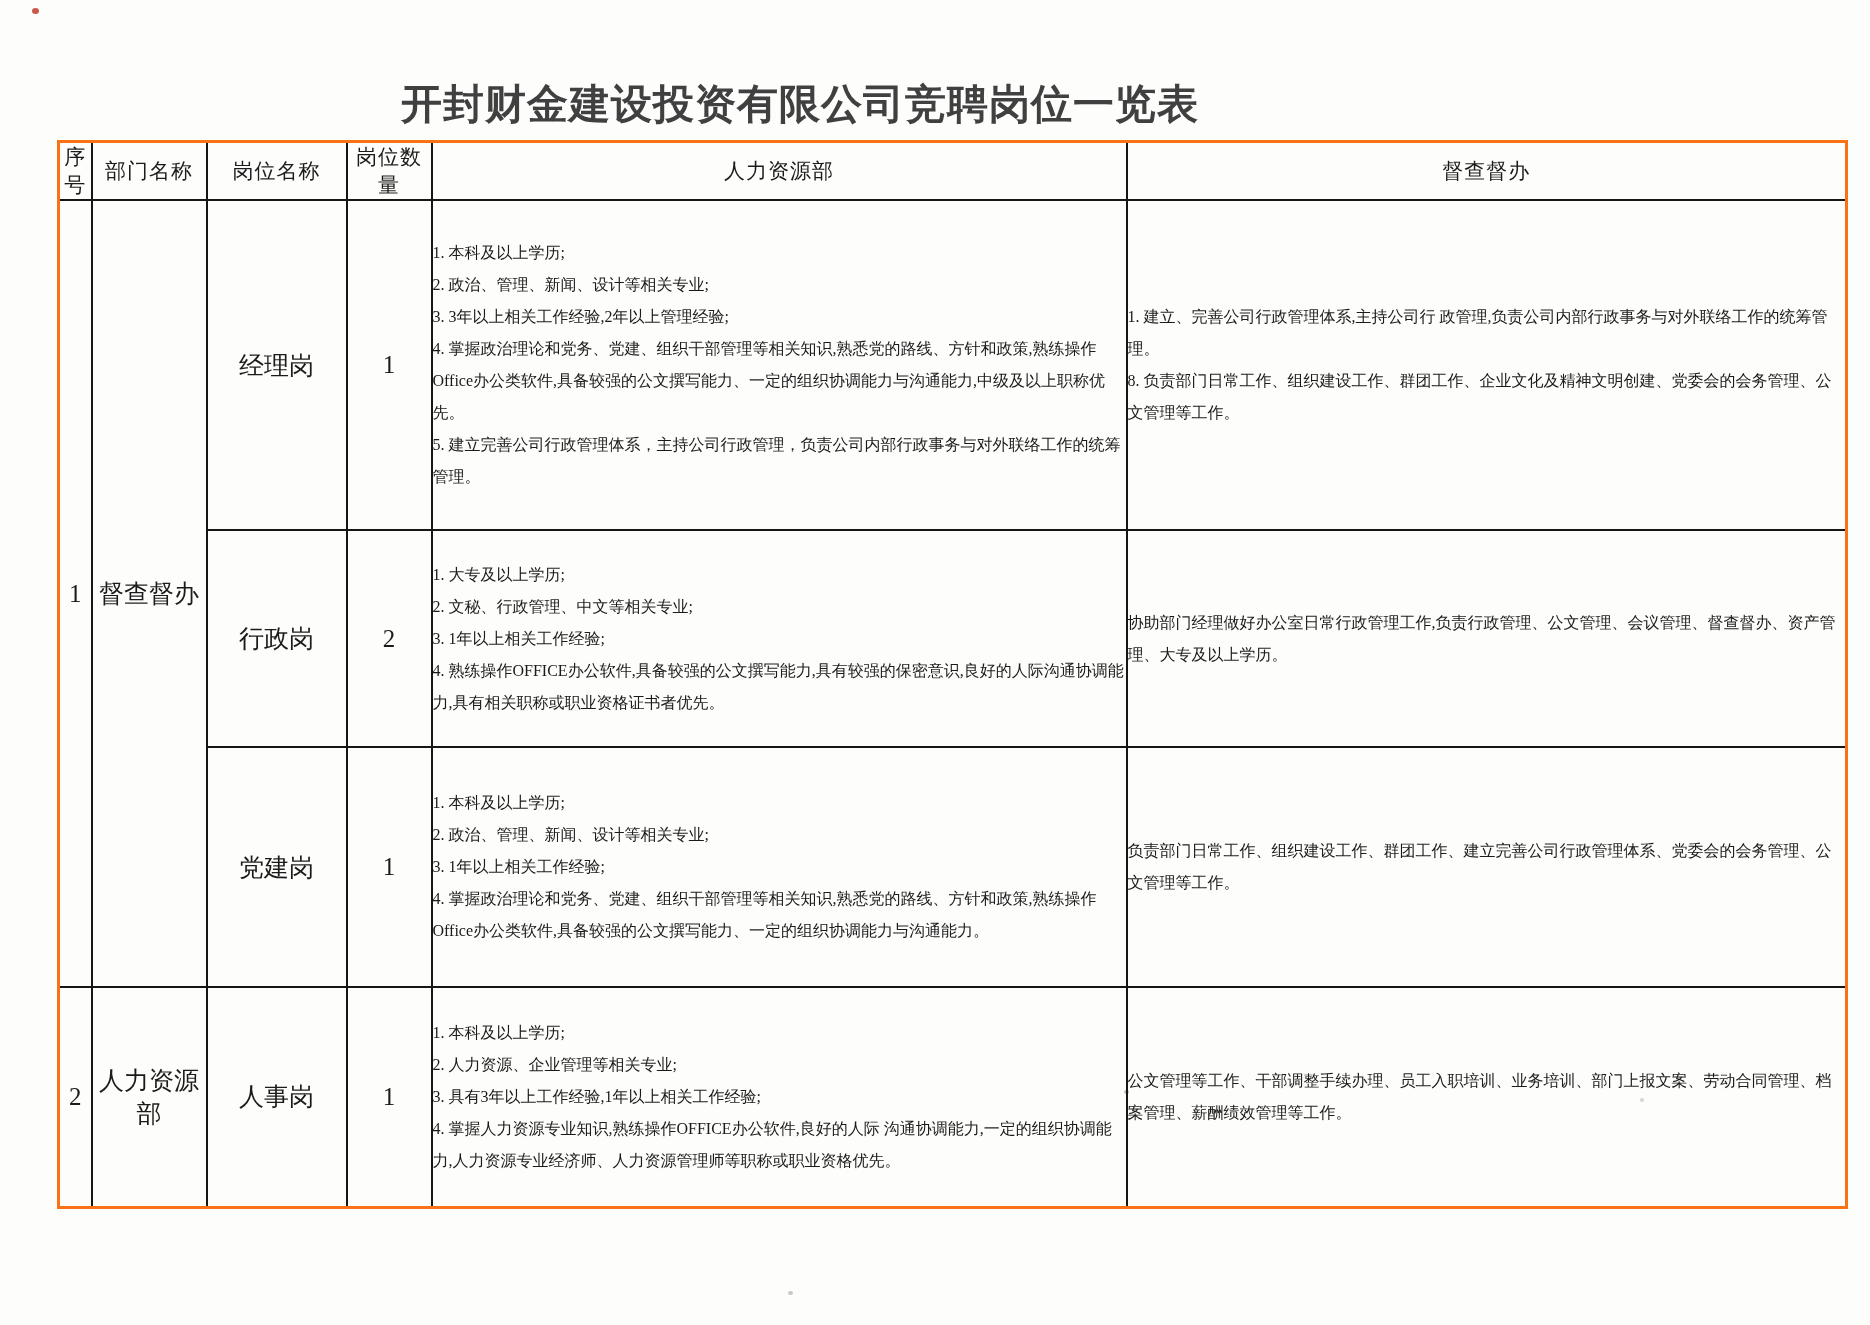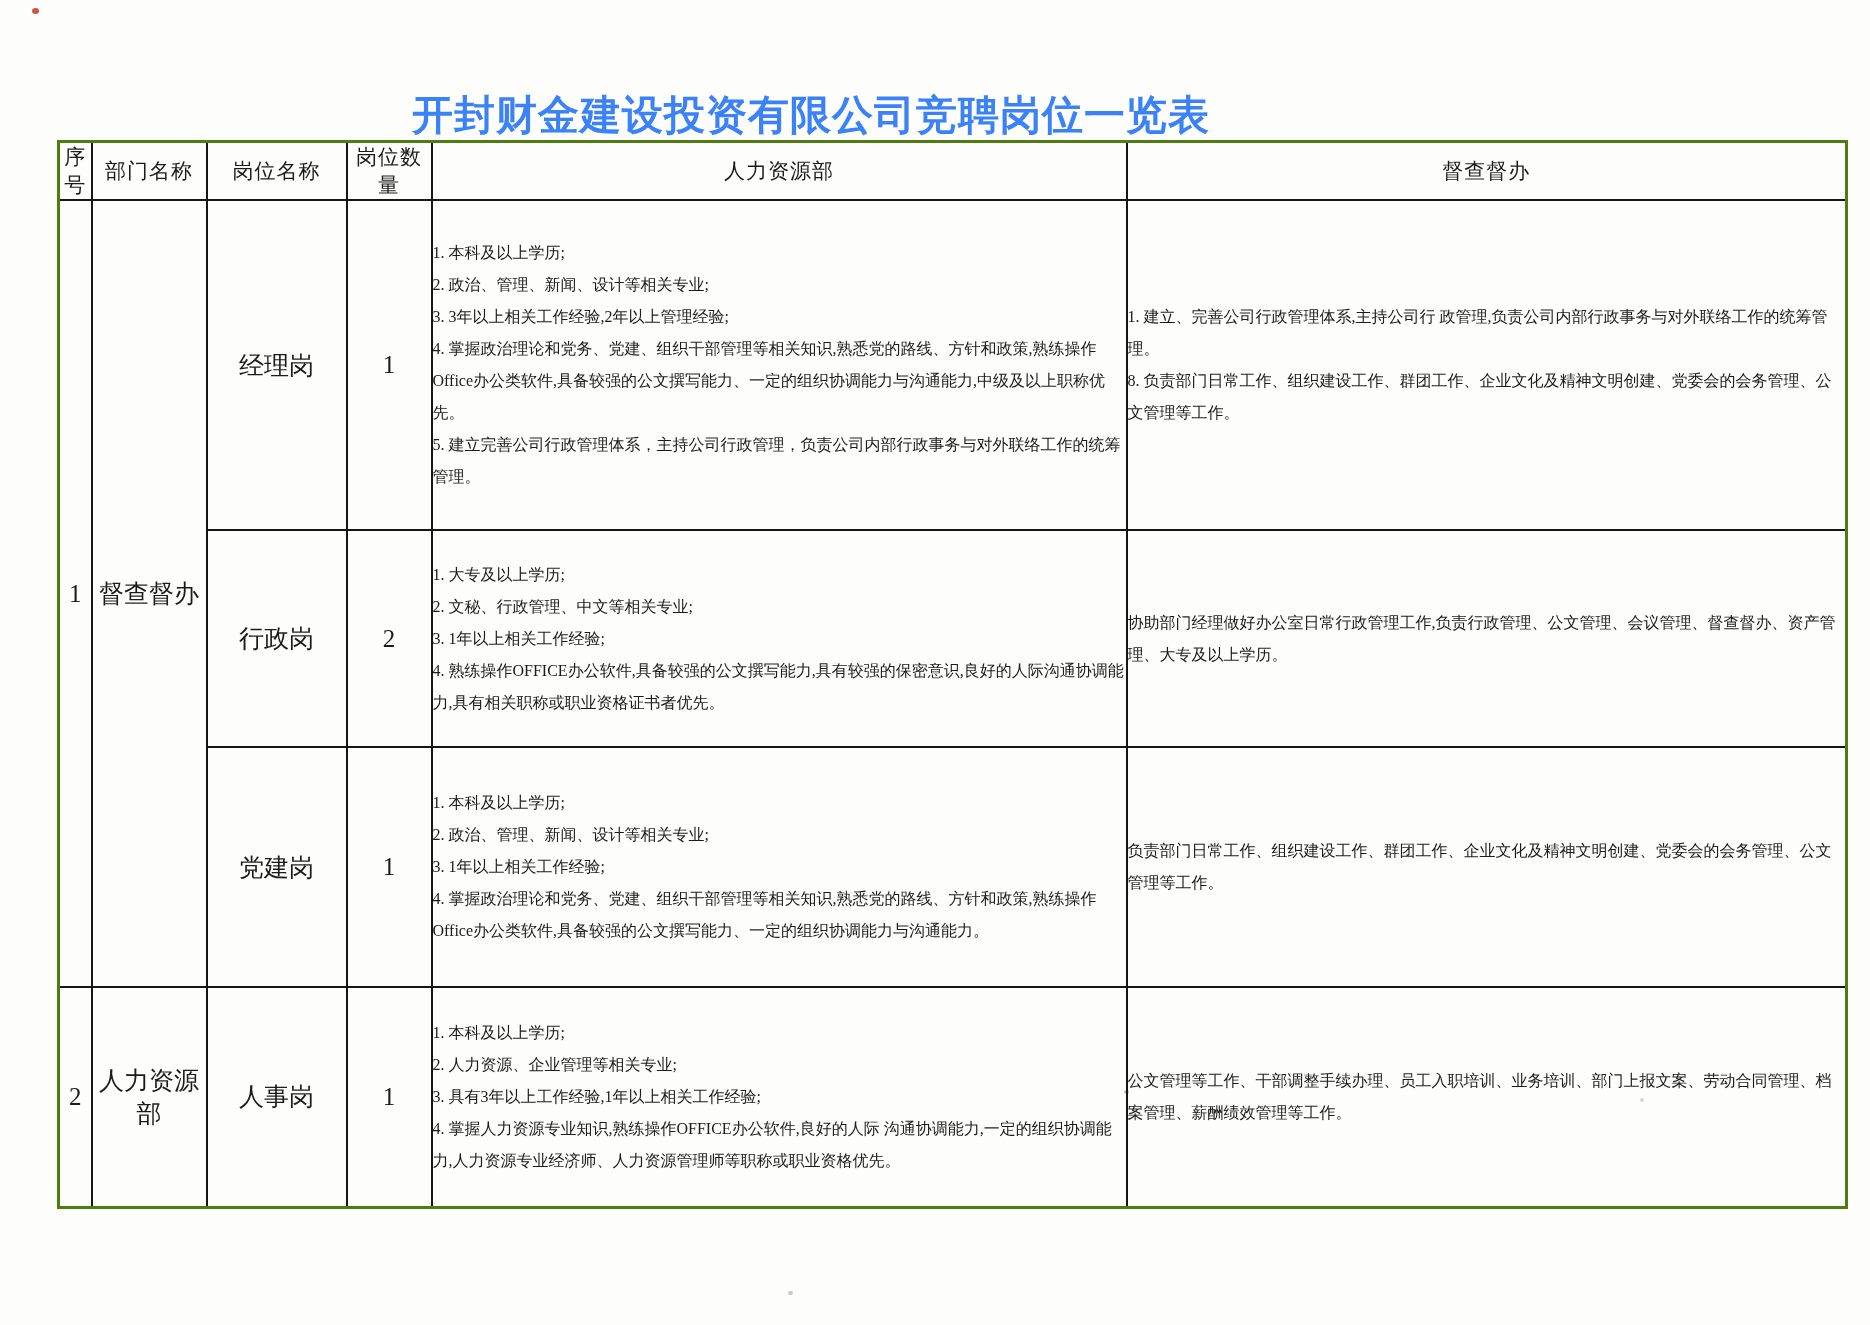--- a/index.html
+++ b/index.html
@@ -8,42 +8,42 @@
     width:1870px;height:1325px;
     background:#fdfdfc;
     overflow:hidden;
     font-family:"Liberation Serif","DejaVu Serif",serif;
     color:#1b1b1b;
   }
   .title{
     position:absolute;
     top:72px;left:795px;
     transform:translateX(-50%);
-    margin:16px;
+    margin:5px;
     font-size:41px;
     font-weight:bold;
     letter-spacing:1px;
     white-space:nowrap;
-    color:#3b82f6;
+    color:#404040;
   }
   table.sheet{
     position:absolute;
     top:140px;left:57px;
     width:1788px;
     table-layout:fixed;
     border-collapse:collapse;
     background:transparent;
   }
   table.sheet th, table.sheet td{
     border:2px solid #161616;
     vertical-align:middle;
     padding:0;
     color:#1b1b1b;
   }
-  table.sheet{border:3px solid #4d7c0f;}
+  table.sheet{border:3px solid #f97316;}
   thead th{
     height:26px;
     font-size:21px;
     font-weight:normal;
     text-align:center;
     border-top-width:4px;
     letter-spacing:1px;
   }
   td.c{
     text-align:center;
@@ -120,21 +120,21 @@
 4. 熟练操作OFFICE办公软件,具备较强的公文撰写能力,具有较强的保密意识,良好的人际沟通协调能力,具有相关职称或职业资格证书者优先。</td>
         <td class="d">协助部门经理做好办公室日常行政管理工作,负责行政管理、公文管理、会议管理、督查督办、资产管理、大专及以上学历。</td>
       </tr>
       <tr class="r3">
         <td class="c">党建岗</td>
         <td class="c">1</td>
         <td class="q">1. 本科及以上学历;
 2. 政治、管理、新闻、设计等相关专业;
 3. 1年以上相关工作经验;
 4. 掌握政治理论和党务、党建、组织干部管理等相关知识,熟悉党的路线、方针和政策,熟练操作Office办公类软件,具备较强的公文撰写能力、一定的组织协调能力与沟通能力。</td>
-        <td class="d">负责部门日常工作、组织建设工作、群团工作、企业文化及精神文明创建、党委会的会务管理、公文管理等工作。</td>
+        <td class="d">负责部门日常工作、组织建设工作、群团工作、建立完善公司行政管理体系、党委会的会务管理、公文管理等工作。</td>
       </tr>
       <tr class="r4">
         <td class="c">2</td>
         <td class="c">人力资源部</td>
         <td class="c">人事岗</td>
         <td class="c">1</td>
         <td class="q">1. 本科及以上学历;
 2. 人力资源、企业管理等相关专业;
 3. 具有3年以上工作经验,1年以上相关工作经验;
 4. 掌握人力资源专业知识,熟练操作OFFICE办公软件,良好的人际 沟通协调能力,一定的组织协调能力,人力资源专业经济师、人力资源管理师等职称或职业资格优先。</td>

